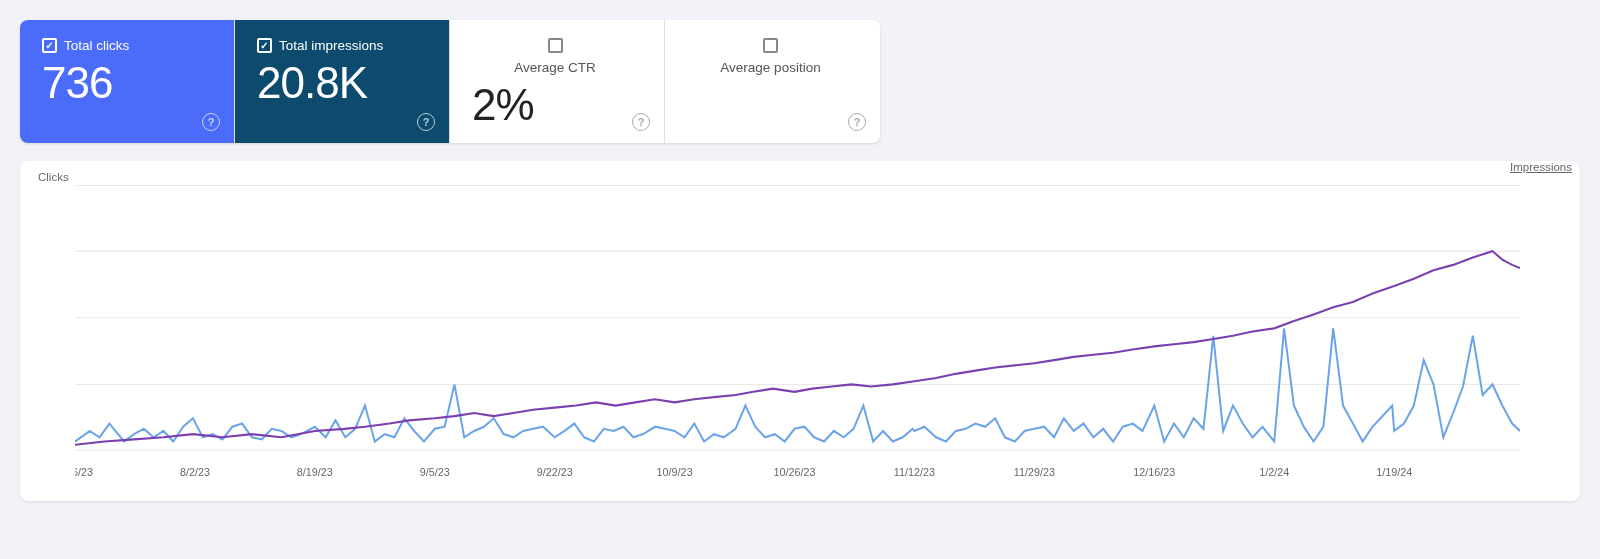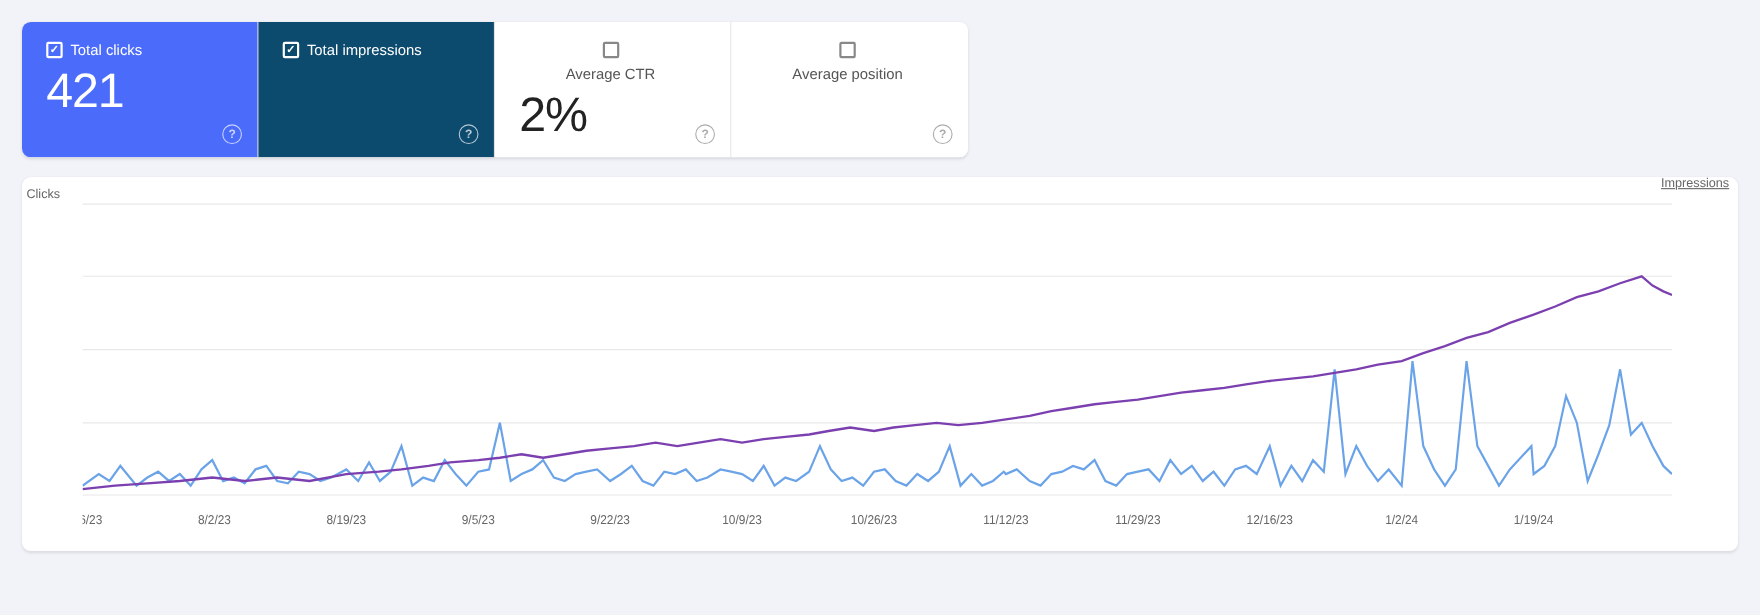--- a/index.html
+++ b/index.html
@@ -115,21 +115,21 @@
       padding: 14px 60px 14px 55px;
       position: relative;
       height: 340px;
     }
     .chart-y-label-left {
       position: absolute;
       left: 0;
       top: 10px;
       font-size: 11.5px;
       color: #666;
-      padding-left: 4px;
+      padding-left: 18px;
     }
     .chart-y-label-right {
       position: absolute;
       right: 0;
       top: 0;
       font-size: 11.5px;
       color: #666;
       padding-right: 8px;
       text-decoration: underline;
     }
@@ -143,29 +143,30 @@
 
 <div class="container">
 
   <div class="metrics-row">
 
     <div class="metric-card active-blue">
       <div class="metric-label">
         <span class="checkbox checked"></span>
         <span>Total clicks</span>
       </div>
-      <div class="metric-value">421</div>
+      <div class="metric-value">736</div>
       <div class="help-icon">?</div>
     </div>
 
     <div class="metric-card active-purple">
       <div class="metric-label">
         <span class="checkbox checked"></span>
         <span>Total impressions</span>
       </div>
+      <div class="metric-value">20.8K</div>
       <div class="help-icon">?</div>
     </div>
 
     <div class="metric-card inactive">
       <div class="metric-label">
         <span class="checkbox"></span>
         <span>Average CTR</span>
       </div>
       <div class="metric-value">2%</div>
       <div class="help-icon">?</div>

